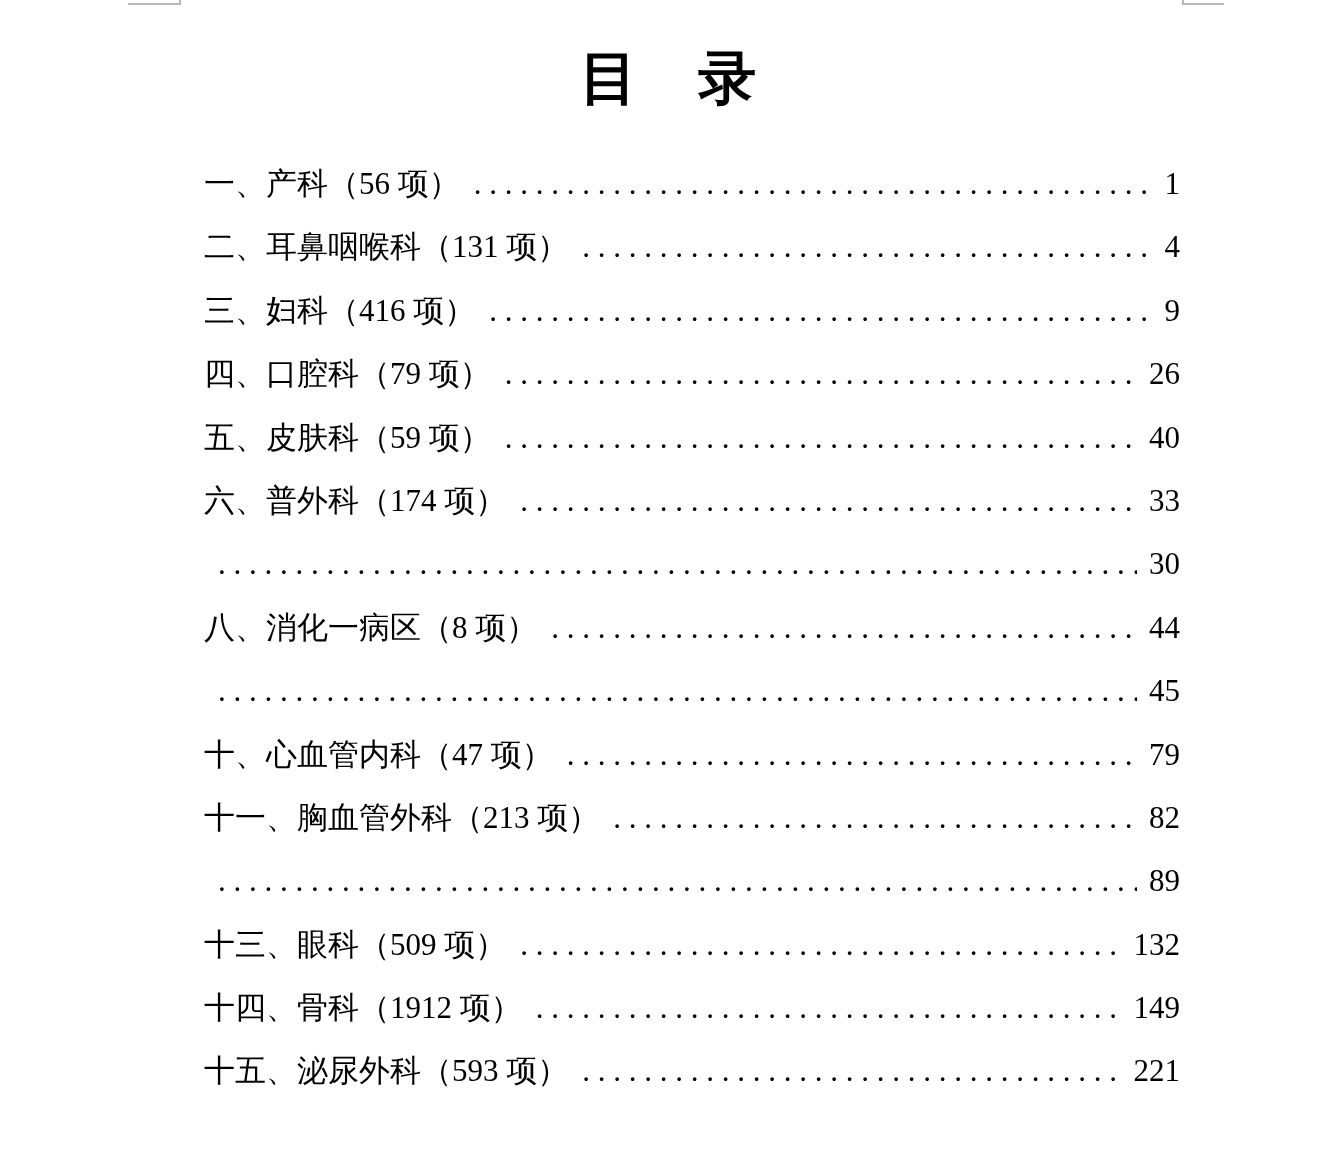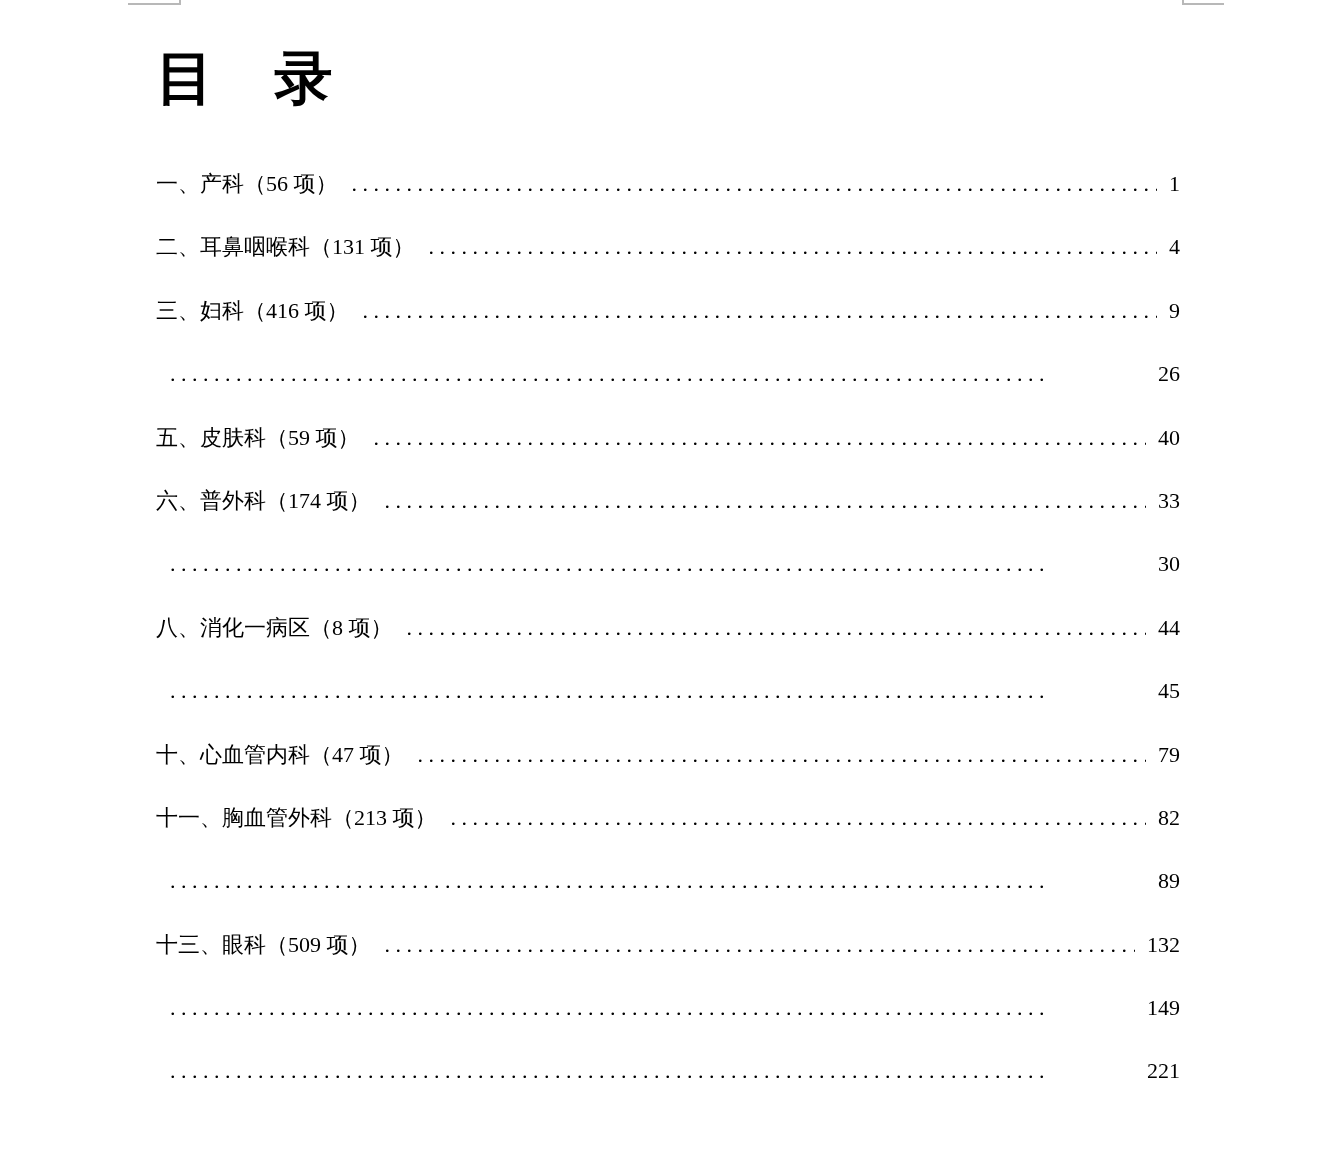--- a/index.html
+++ b/index.html
@@ -30,32 +30,34 @@
     position: absolute;
     left: 156px;
     top: 0;
     width: 1024px;
   }
   .title {
     padding-top: 46px;
     font-size: 58px;
     line-height: 66px;
     font-weight: bold;
+    text-align: center;
     word-spacing: 46px;
     white-space: nowrap;
   }
   .toc-list {
     margin-top: 40px;
   }
   .toc-row {
     display: flex;
     height: 63.4px;
     line-height: 63.4px;
-    font-size: 22px;
+    font-size: 31px;
     cursor: pointer;
+    margin-left: 48px;
   }
   .toc-label {
     flex: 0 0 auto;
     white-space: nowrap;
   }
   .toc-leader {
     flex: 1 1 auto;
     min-width: 0;
     overflow: hidden;
     white-space: nowrap;
@@ -91,20 +93,21 @@
     <span class="toc-label">二、耳鼻咽喉科（131 项）</span>
     <span class="toc-leader">. . . . . . . . . . . . . . . . . . . . . . . . . . . . . . . . . . . . . . . . . . . . . . . . . . . . . . . . . . . . . . . . . . . . . . . . . . . . . . . . </span>
     <span class="toc-page">4</span>
   </div>
         <div class="toc-row">
     <span class="toc-label">三、妇科（416 项）</span>
     <span class="toc-leader">. . . . . . . . . . . . . . . . . . . . . . . . . . . . . . . . . . . . . . . . . . . . . . . . . . . . . . . . . . . . . . . . . . . . . . . . . . . . . . . . </span>
     <span class="toc-page">9</span>
   </div>
         <div class="toc-row">
+    <span class="toc-label">四、口腔科（79 项）</span>
     <span class="toc-leader">. . . . . . . . . . . . . . . . . . . . . . . . . . . . . . . . . . . . . . . . . . . . . . . . . . . . . . . . . . . . . . . . . . . . . . . . . . . . . . . . </span>
     <span class="toc-page">26</span>
   </div>
         <div class="toc-row">
     <span class="toc-label">五、皮肤科（59 项）</span>
     <span class="toc-leader">. . . . . . . . . . . . . . . . . . . . . . . . . . . . . . . . . . . . . . . . . . . . . . . . . . . . . . . . . . . . . . . . . . . . . . . . . . . . . . . . </span>
     <span class="toc-page">40</span>
   </div>
         <div class="toc-row">
     <span class="toc-label">六、普外科（174 项）</span>
@@ -137,23 +140,25 @@
         <div class="toc-row">
     <span class="toc-leader">. . . . . . . . . . . . . . . . . . . . . . . . . . . . . . . . . . . . . . . . . . . . . . . . . . . . . . . . . . . . . . . . . . . . . . . . . . . . . . . . </span>
     <span class="toc-page">89</span>
   </div>
         <div class="toc-row">
     <span class="toc-label">十三、眼科（509 项）</span>
     <span class="toc-leader">. . . . . . . . . . . . . . . . . . . . . . . . . . . . . . . . . . . . . . . . . . . . . . . . . . . . . . . . . . . . . . . . . . . . . . . . . . . . . . . . </span>
     <span class="toc-page">132</span>
   </div>
         <div class="toc-row">
+    <span class="toc-label">十四、骨科（1912 项）</span>
     <span class="toc-leader">. . . . . . . . . . . . . . . . . . . . . . . . . . . . . . . . . . . . . . . . . . . . . . . . . . . . . . . . . . . . . . . . . . . . . . . . . . . . . . . . </span>
     <span class="toc-page">149</span>
   </div>
         <div class="toc-row">
+    <span class="toc-label">十五、泌尿外科（593 项）</span>
     <span class="toc-leader">. . . . . . . . . . . . . . . . . . . . . . . . . . . . . . . . . . . . . . . . . . . . . . . . . . . . . . . . . . . . . . . . . . . . . . . . . . . . . . . . </span>
     <span class="toc-page">221</span>
   </div>
       </div>
   </div>
 
 </div>
 
 </body></html>

